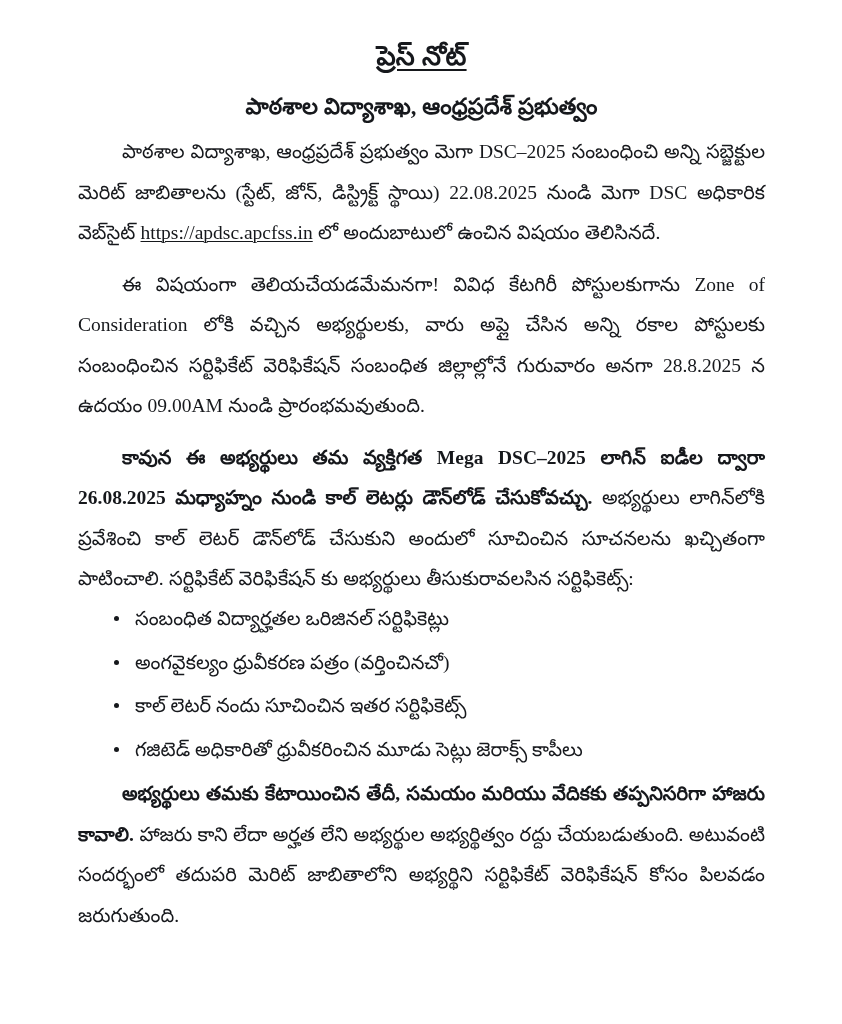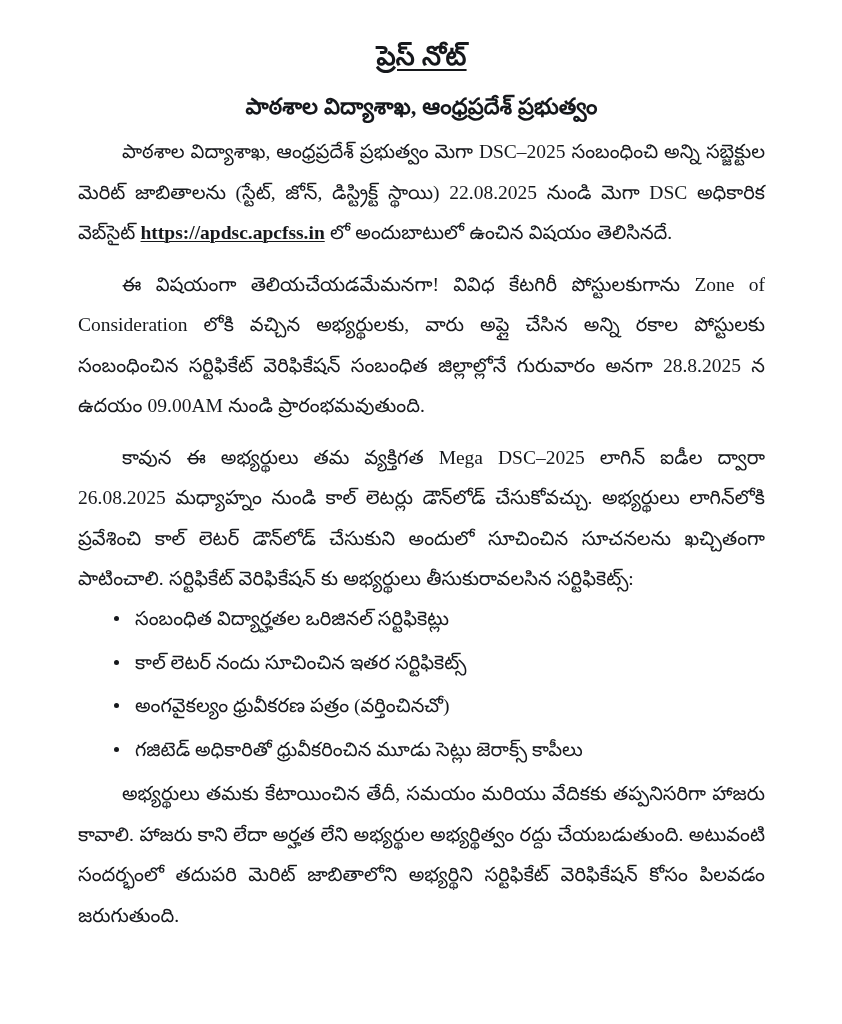--- a/index.html
+++ b/index.html
@@ -53,28 +53,27 @@
     text-align-last: left;
     font-size: 19.5px;
     line-height: 2.08;
     margin: 11px 0 0 0;
     word-spacing: 0.4px;
   }
   .para.indent {
     text-indent: 44px;
   }
   .para b, .bold {
-    font-weight: normal;
+    font-weight: bold;
   }
   .link {
     text-decoration: underline;
     text-underline-offset: 2px;
     text-decoration-thickness: 1.2px;
     color: #16181c;
-    font-weight: bold;
   }
 
   
   .bullets {
     list-style: none;
     margin: 6px 0 0 0;
     padding: 0;
   }
   .bullets li {
     position: relative;
@@ -124,25 +123,25 @@
     <span>అభ్యర్థులు లాగిన్‌లోకి ప్రవేశించి కాల్ లెటర్ డౌన్‌లోడ్ చేసుకుని అందులో సూచించిన సూచనలను ఖచ్చితంగా పాటించాలి. సర్టిఫికేట్ వెరిఫికేషన్ కు అభ్యర్థులు తీసుకురావలసిన సర్టిఫికెట్స్:</span>
   </p>
 
   <ul class="bullets">
     <li>
       <span class="dot"></span>
       <span>సంబంధిత విద్యార్హతల  ఒరిజినల్ సర్టిఫికెట్లు</span>
     </li>
     <li>
       <span class="dot"></span>
-      <span>కాల్ లెటర్ నందు సూచించిన ఇతర సర్టిఫికెట్స్</span>
+      <span>అంగవైకల్యం ధ్రువీకరణ పత్రం (వర్తించినచో)</span>
     </li>
     <li>
       <span class="dot"></span>
-      <span>అంగవైకల్యం ధ్రువీకరణ పత్రం (వర్తించినచో)</span>
+      <span>కాల్ లెటర్ నందు సూచించిన ఇతర సర్టిఫికెట్స్</span>
     </li>
     <li>
       <span class="dot"></span>
       <span>గజిటెడ్ అధికారితో ధ్రువీకరించిన మూడు సెట్లు జెరాక్స్ కాపీలు</span>
     </li>
   </ul>
 
   <p class="para indent">
     <span class="bold">అభ్యర్థులు తమకు కేటాయించిన తేదీ, సమయం మరియు వేదికకు తప్పనిసరిగా హాజరు కావాలి.</span>
     <span>హాజరు కాని లేదా అర్హత లేని అభ్యర్థుల అభ్యర్థిత్వం రద్దు చేయబడుతుంది. అటువంటి సందర్భంలో తదుపరి మెరిట్ జాబితాలోని అభ్యర్థిని సర్టిఫికేట్ వెరిఫికేషన్ కోసం పిలవడం జరుగుతుంది.</span>

